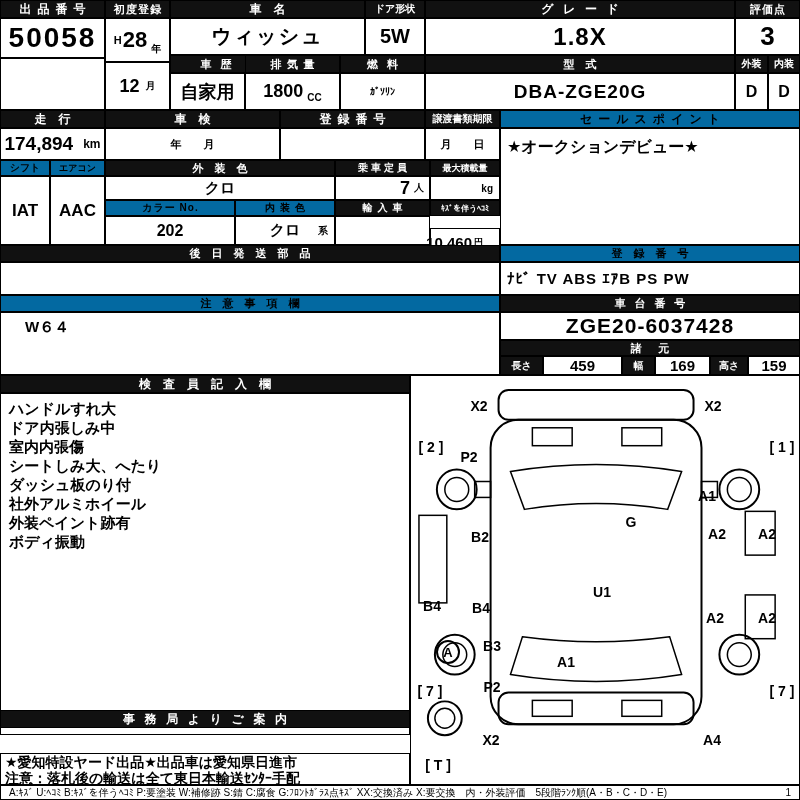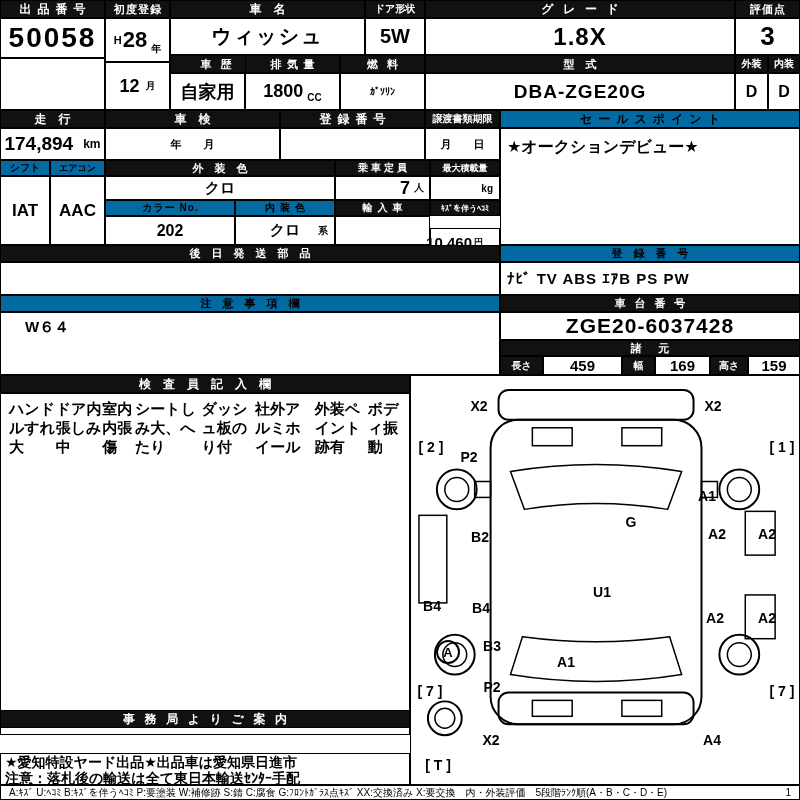--- a/index.html
+++ b/index.html
@@ -254,21 +254,21 @@
   <div class="c hd" style="left:710px;top:356px;width:38px;height:19px;font-size:10px">
       <span>高さ</span>
     </div>
   <div class="c" style="left:748px;top:356px;width:52px;height:19px;font-size:15px">
       <span>159</span>
     </div>
 
   <div class="c hd" style="left:0;top:375px;width:410px;height:18px;font-size:12px">
       <span class="ls10">検査員記入欄</span>
     </div>
-  <div class="c tl" style="left:0;top:393px;width:410px;height:342px;font-size:15px;padding:5px 8px;flex-direction:row">
+  <div class="c tl" style="left:0;top:393px;width:410px;height:342px;font-size:15px;padding:5px 8px;flex-direction:column">
     <div class="noteline">ハンドルすれ大</div>
     <div class="noteline">ドア内張しみ中</div>
     <div class="noteline">室内内張傷</div>
     <div class="noteline">シートしみ大、へたり</div>
     <div class="noteline">ダッシュ板のり付</div>
     <div class="noteline">社外アルミホイール</div>
     <div class="noteline">外装ペイント跡有</div>
     <div class="noteline">ボディ振動</div>
   </div>
 

